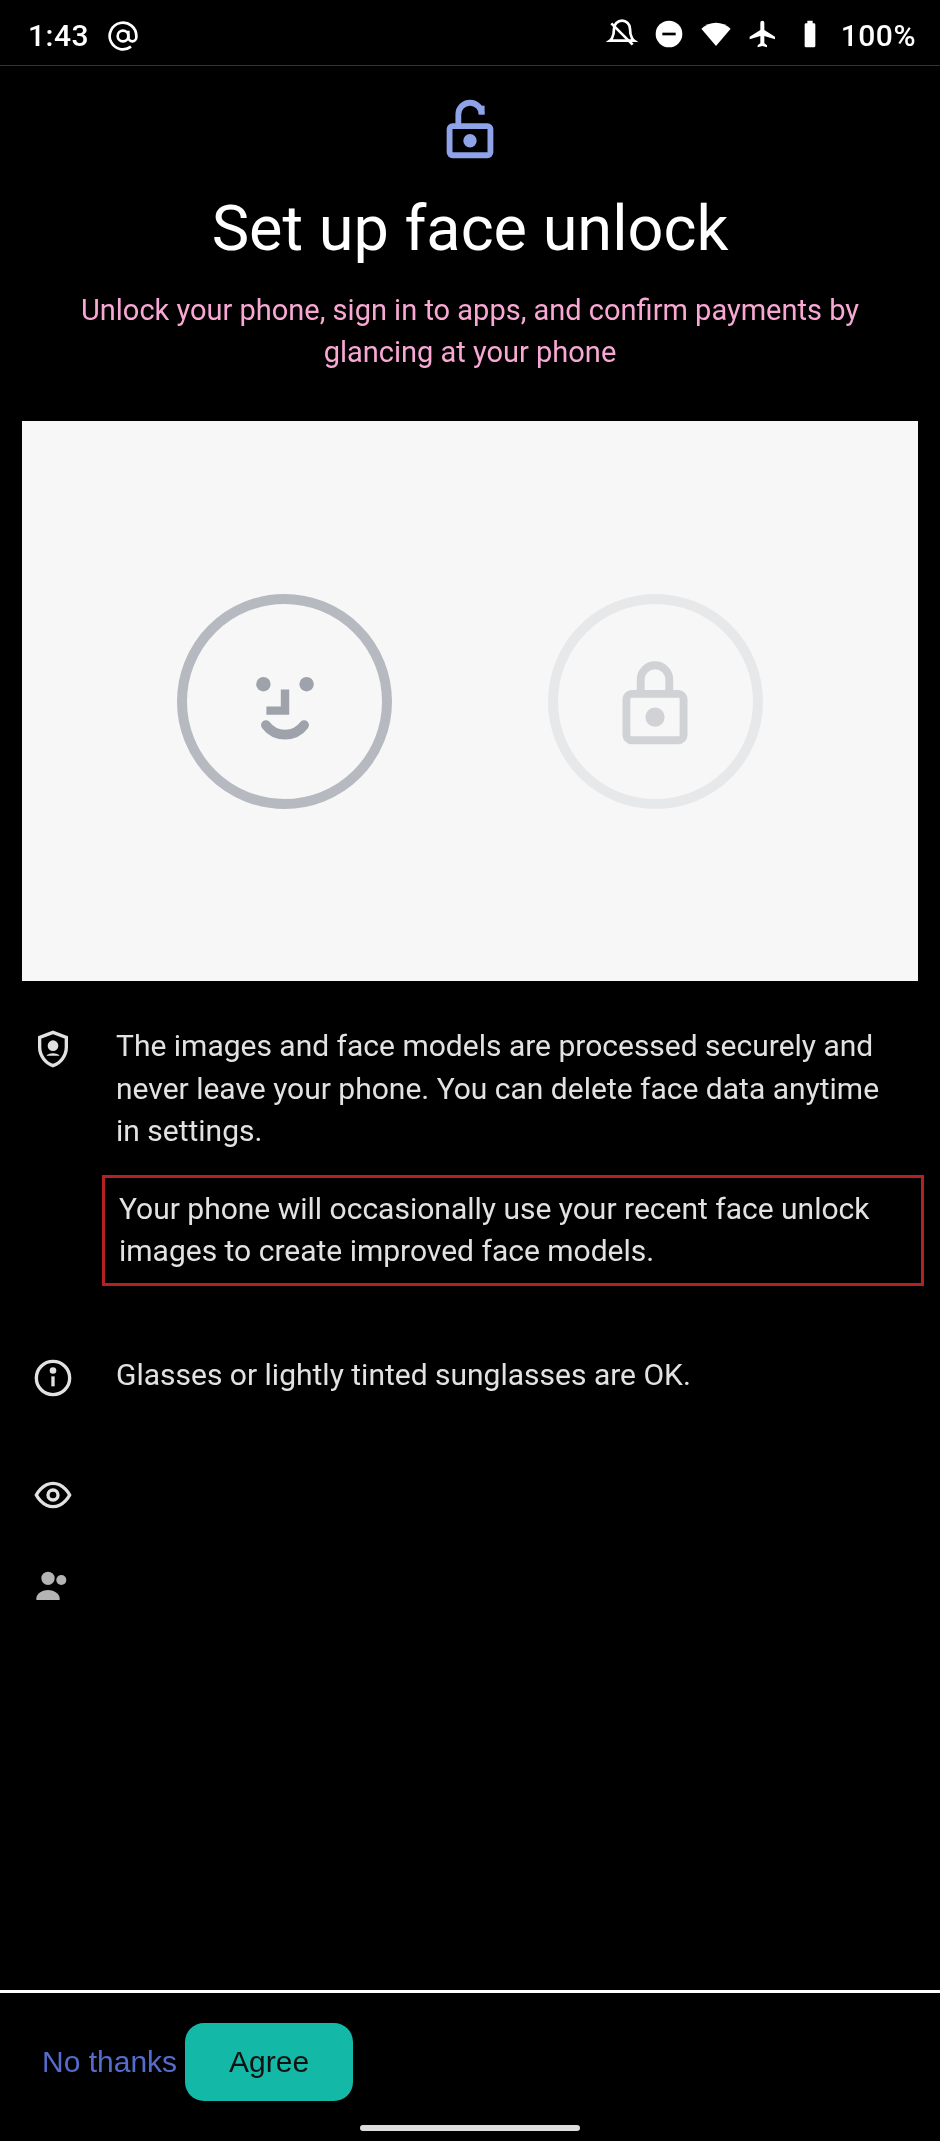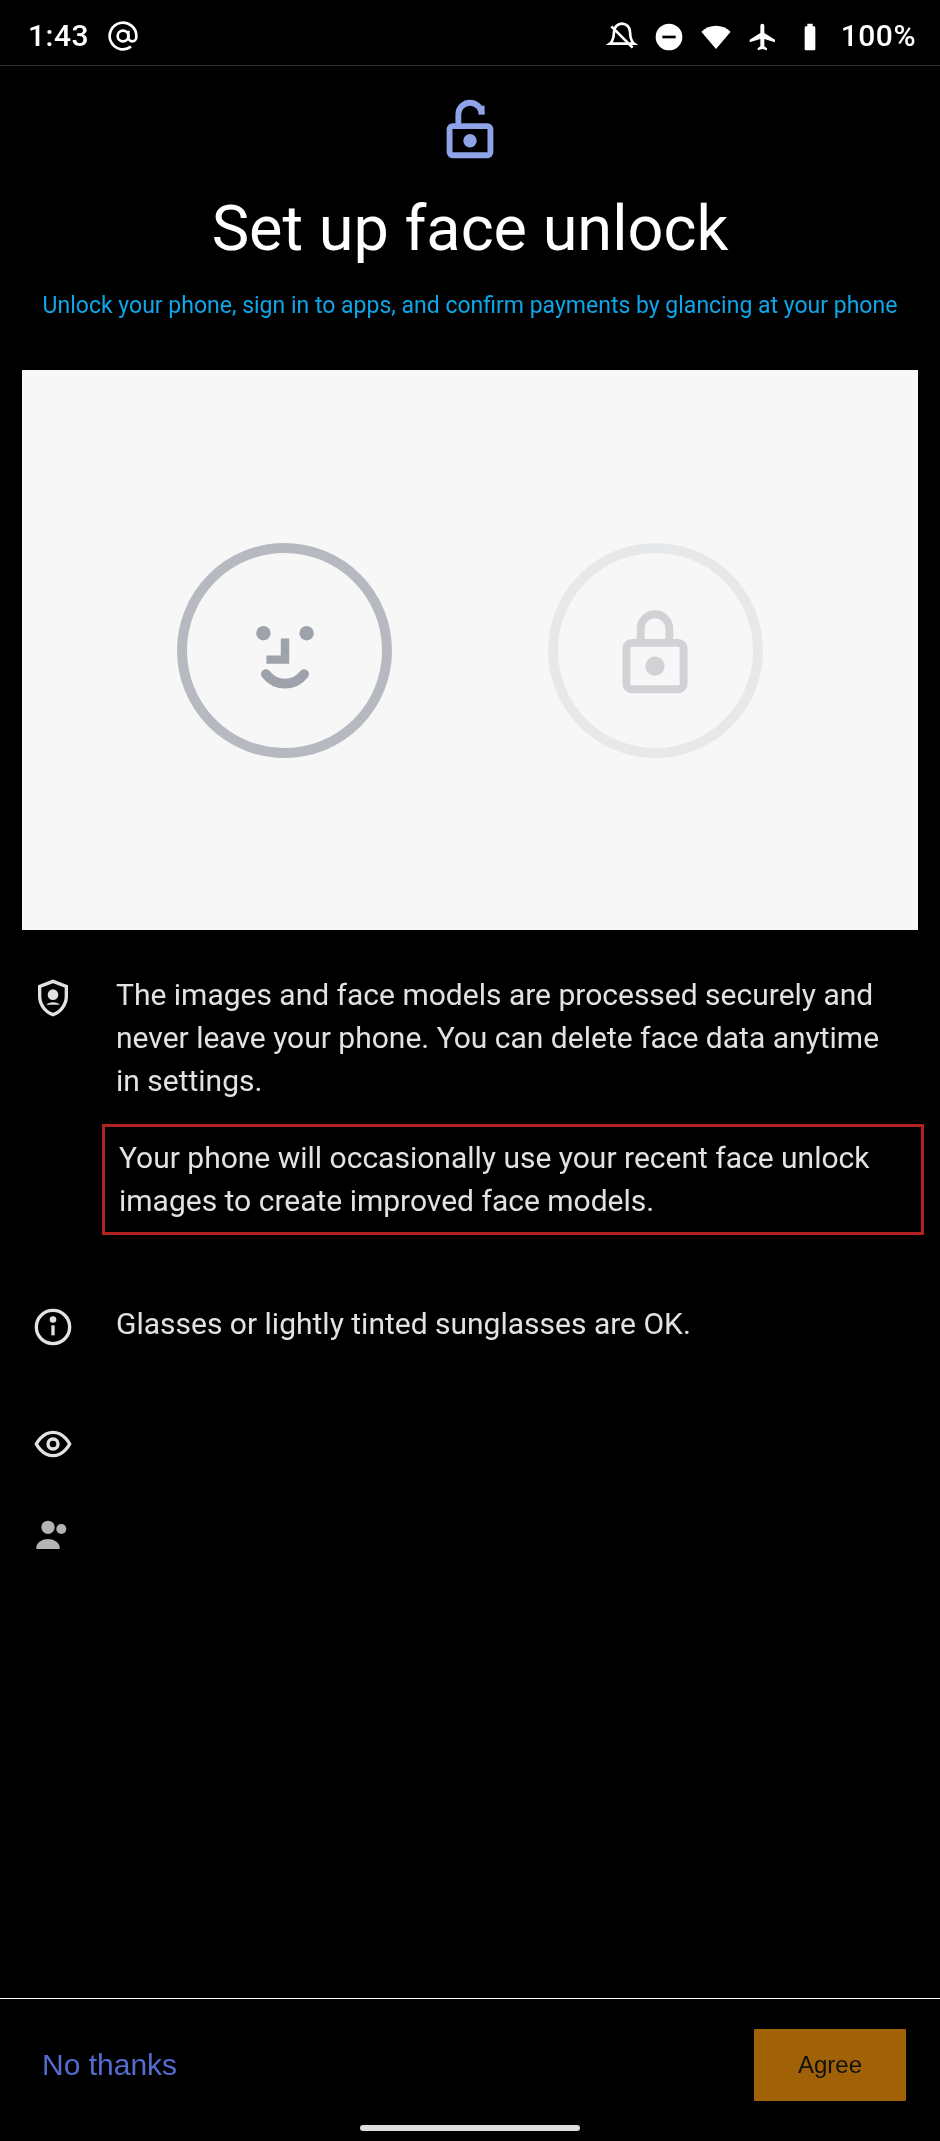--- a/index.html
+++ b/index.html
@@ -1,46 +1,46 @@
 <!DOCTYPE html>
 <html><head>
 <meta charset="utf-8">
 <style>
 * { margin: 0; padding: 0; box-sizing: border-box; }
 html, body { width: 940px; height: 2141px; background: #000; color: #fff; font-family: Roboto, "Helvetica Neue", Arial, sans-serif; overflow: hidden; }
 .screen { width: 940px; height: 2141px; position: relative; display: flex; flex-direction: column; }
 .statusbar { display: flex; justify-content: space-between; align-items: center; padding: 18px 24px 12px 28px; font-size: 30px; font-weight: 500; letter-spacing: 0.5px; }
 .status-left { display: flex; align-items: center; gap: 18px; }
-.status-right { display: flex; align-items: flex-end; gap: 15px; }
+.status-right { display: flex; align-items: flex-start; gap: 15px; }
 .status-icon { width: 32px; height: 32px; display: inline-flex; align-items: center; justify-content: center; }
 .divider { height: 1px; background: #333; margin: 0 0 28px 0; }
 
 .header { text-align: center; padding: 0 30px; }
 .lock-hero { margin: 0 auto 28px; width: 70px; height: 70px; }
 .title { font-size: 63px; font-weight: 400; margin-bottom: 24px; }
-.subtitle { font-size: 23px; line-height: 1.45; color: #0ea5e9; padding: 0 10px; }
+.subtitle { font-size: 29px; line-height: 1.45; color: #f9a8d4; padding: 0 10px; }
 
 .illustration { margin: 48px 22px 36px; background: #f7f7f7; height: 560px; display: flex; align-items: center; justify-content: space-evenly; }
 .illus-circle { width: 215px; height: 215px; border-radius: 50%; display:flex; align-items:center; justify-content:center; }
 .illus-face { border: 10px solid #b6b9c0; }
 .illus-lock { border: 10px solid #e7e8ea; }
 .face-svg { width: 120px; height: 120px; }
 .locksm-svg { width: 90px; height: 100px; }
 
 .info-list { padding: 8px 30px 0 30px; flex: 1; overflow: hidden; }
 .info-row { display: flex; gap: 40px; margin-bottom: 44px; }
 .info-icon { width: 46px; min-width:46px; height: 46px; display:flex; align-items:flex-start; justify-content:center; padding-top:4px; }
 .info-icon svg { width: 40px; height: 40px; }
 .info-text { font-size: 30px; line-height: 1.42; color: #e2e2e2; }
 .info-text p { margin-bottom: 30px; }
 .highlight-box { border: 3px solid #b22222; padding: 10px 14px; margin: -8px -14px 24px -14px; }
 
-.footer { display: flex; justify-content: space-between; align-items: center; padding: 30px 34px 40px 34px; border-top: 1px solid #ffffff; }
+.footer { display: flex; justify-content: flex-start; align-items: center; padding: 30px 34px 40px 34px; border-top: 3px solid #ffffff; }
 .btn-text { font-size: 30px; font-weight: 500; color: #556ccf; background: none; border: none; cursor: pointer; padding: 18px 8px; }
-.btn-primary { font-size: 24px; font-weight: 500; color: #111; background: #a16207; border: none; border-radius: 1px; padding: 22px 44px; cursor: pointer; }
+.btn-primary { font-size: 30px; font-weight: 500; color: #111; background: #14b8a6; border: none; border-radius: 19px; padding: 22px 44px; cursor: pointer; }
 
 .home-indicator { position:absolute; bottom:10px; left:50%; transform:translateX(-50%); width:220px; height:6px; background:#ddd; border-radius:3px; }
 .cutoff-row { opacity: 0.8; }
 </style>
 </head>
 <body>
 
 <div class="screen">
 
   <div class="statusbar">

